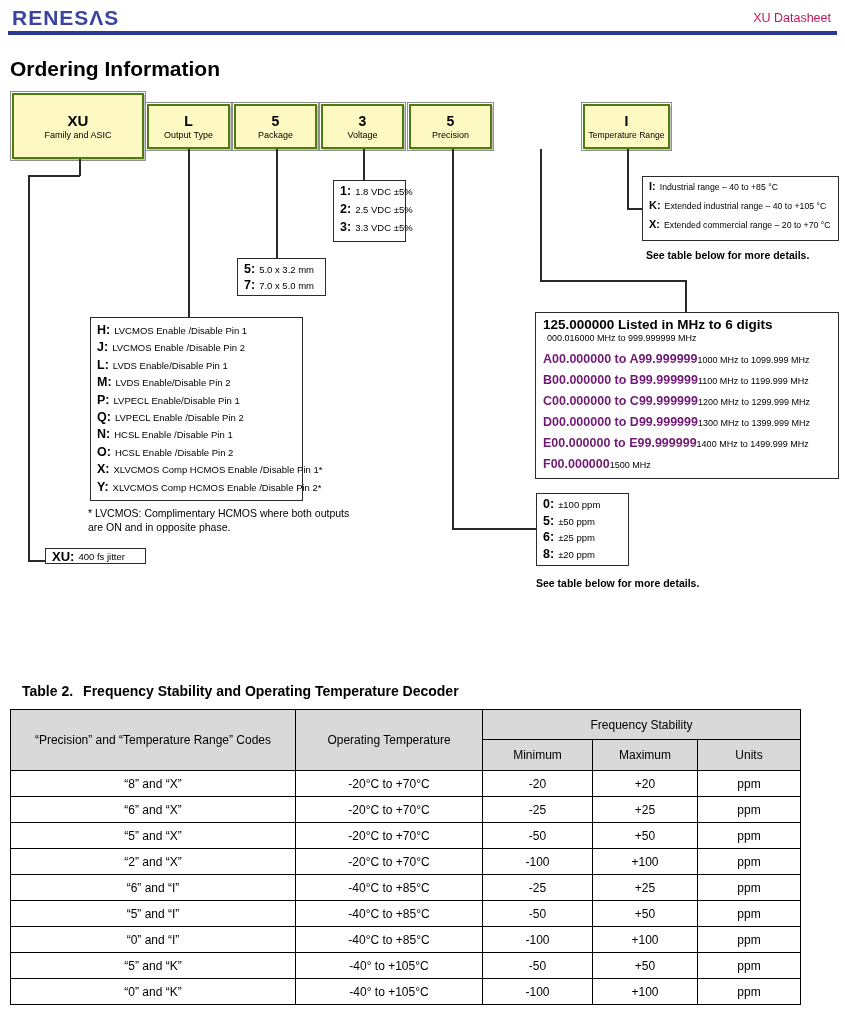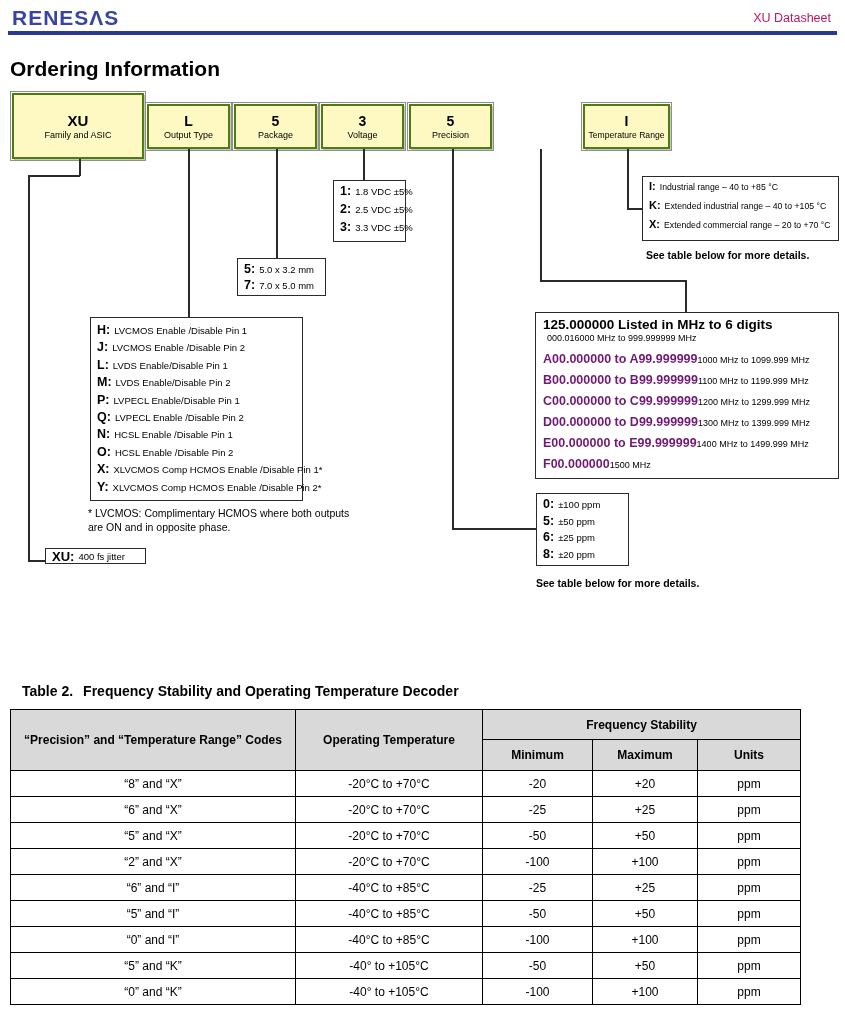--- a/index.html
+++ b/index.html
@@ -63,21 +63,21 @@
   .freq-range { font-size:9px; color:#000; }
 
   
   .tbl-title { position:absolute; left:22px; top:683px; font-size:14px; font-weight:700; color:#000; }
   .tbl-title .gap { display:inline-block; width:10px; }
   table.decoder { position:absolute; left:10px; top:709px; width:790px;
                   border-collapse:collapse; table-layout:fixed; }
   table.decoder th, table.decoder td { border:1px solid #000; text-align:center;
                   vertical-align:middle; font-size:12px; color:#000; }
   table.decoder { border:1.5px solid #000; }
-  table.decoder th { background:#d9d9d9; font-weight:700; }
+  table.decoder th { background:#d9d9d9; font-weight:400; }
   tr.hdr1 th { height:30px; }
   tr.hdr2 th { height:31px; }
   table.decoder td { height:26px; background:#fff; font-weight:400; }
 </style>
 </head>
 <body>
 
 <div class="page">
 
   <div class="logo">RENESΛS</div>

